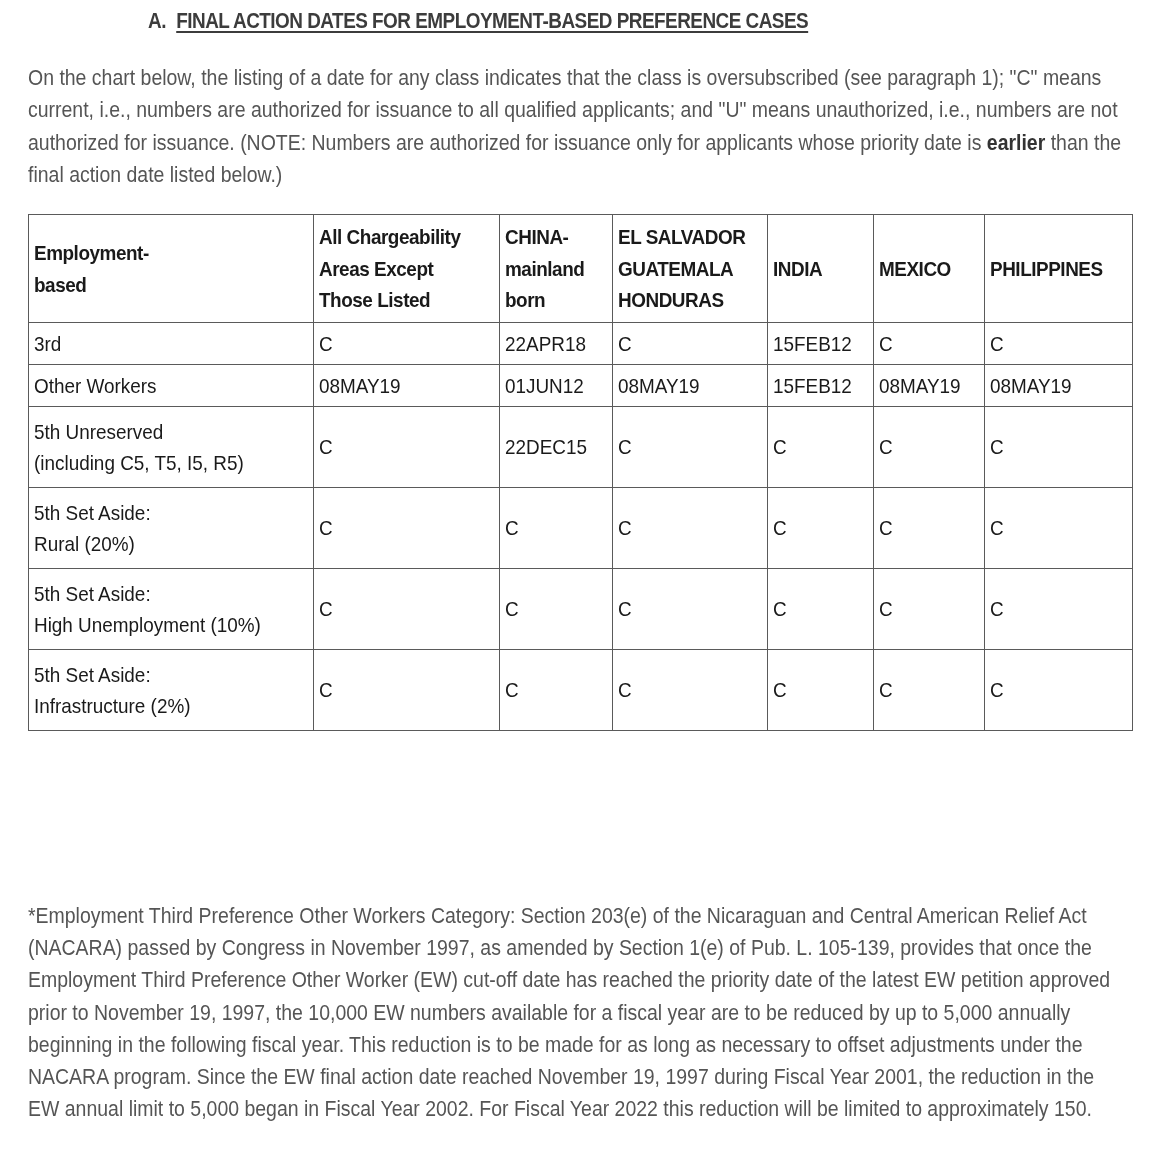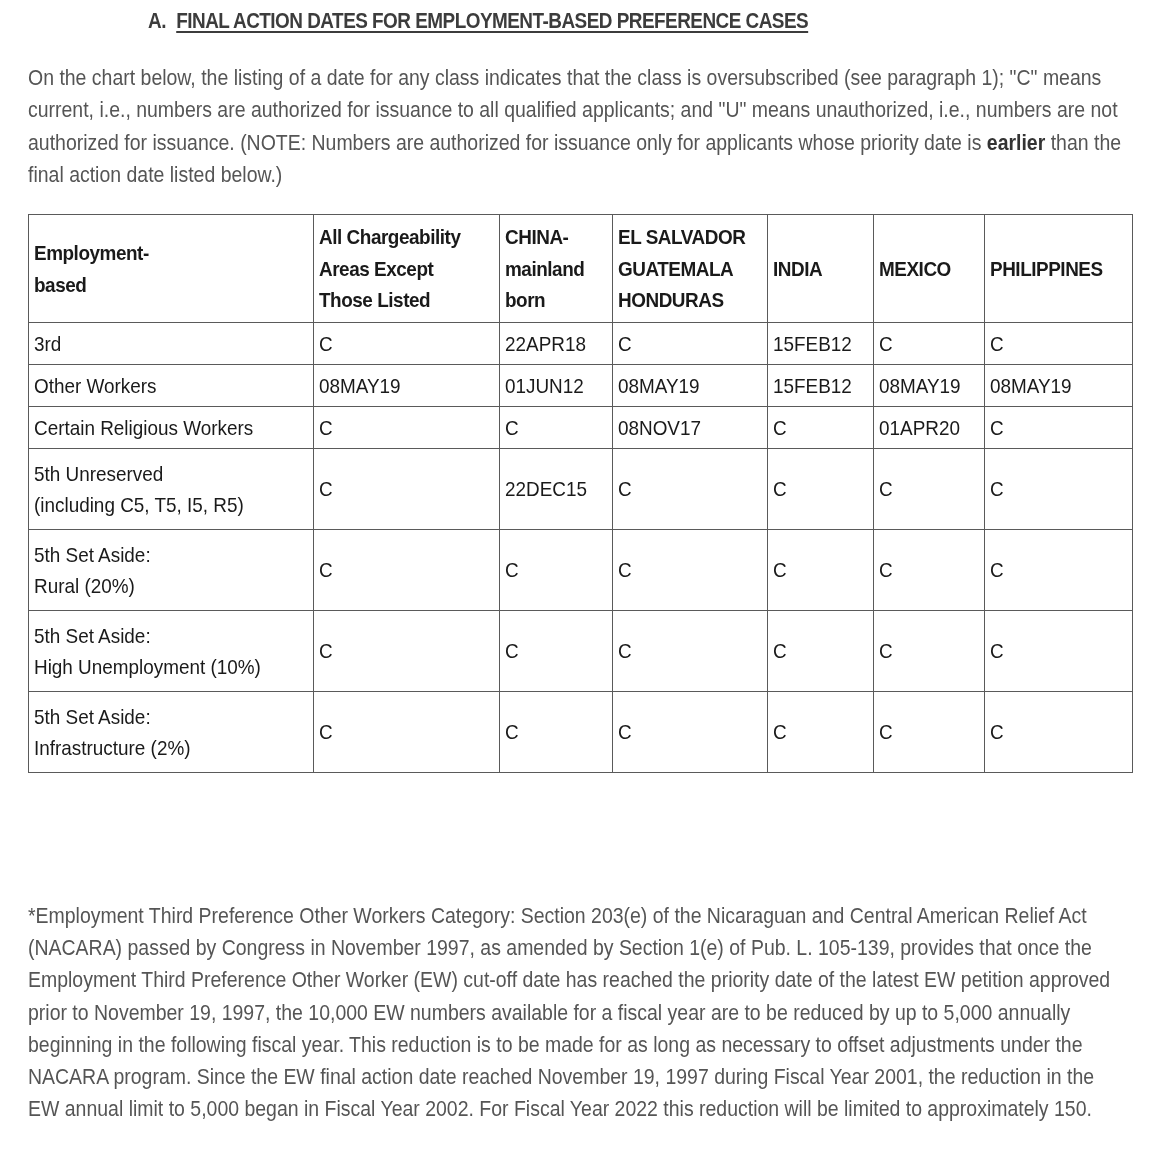--- a/index.html
+++ b/index.html
@@ -136,29 +136,20 @@
       </tr>
       <tr class="r1">
         <td><span class="inner"><span class="line">Other Workers</span></span></td>
         <td><span class="inner">08MAY19</span></td>
         <td><span class="inner">01JUN12</span></td>
         <td><span class="inner">08MAY19</span></td>
         <td><span class="inner">15FEB12</span></td>
         <td><span class="inner">08MAY19</span></td>
         <td><span class="inner">08MAY19</span></td>
       </tr>
-      <tr class="r1">
-        <td><span class="inner"><span class="line">Certain Religious Workers</span></span></td>
-        <td><span class="inner">C</span></td>
-        <td><span class="inner">C</span></td>
-        <td><span class="inner">08NOV17</span></td>
-        <td><span class="inner">C</span></td>
-        <td><span class="inner">01APR20</span></td>
-        <td><span class="inner">C</span></td>
-      </tr>
       <tr class="r2">
         <td><span class="inner"><span class="line">5th Unreserved</span><span class="line">(including C5, T5, I5, R5)</span></span></td>
         <td><span class="inner">C</span></td>
         <td><span class="inner">22DEC15</span></td>
         <td><span class="inner">C</span></td>
         <td><span class="inner">C</span></td>
         <td><span class="inner">C</span></td>
         <td><span class="inner">C</span></td>
       </tr>
       <tr class="r2">

